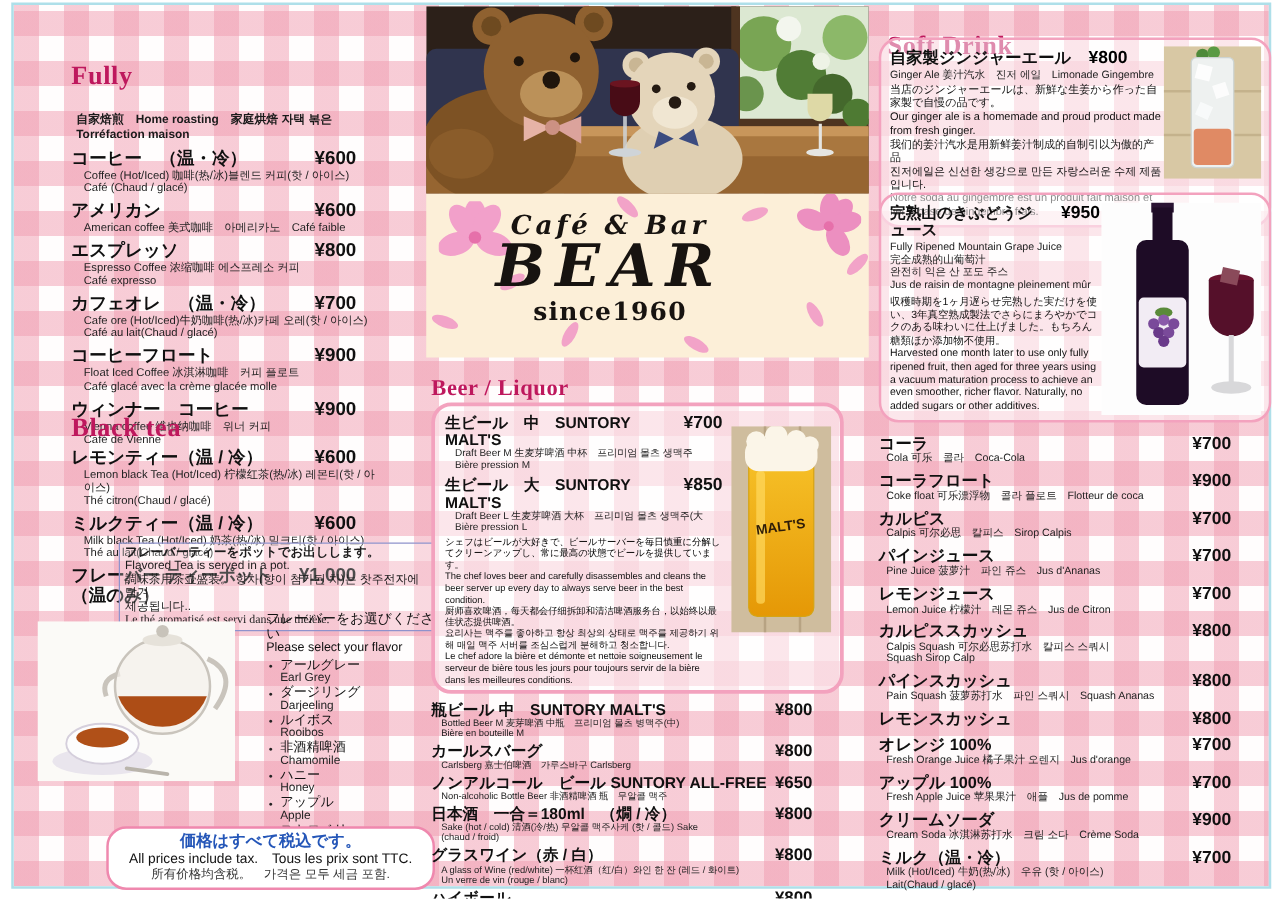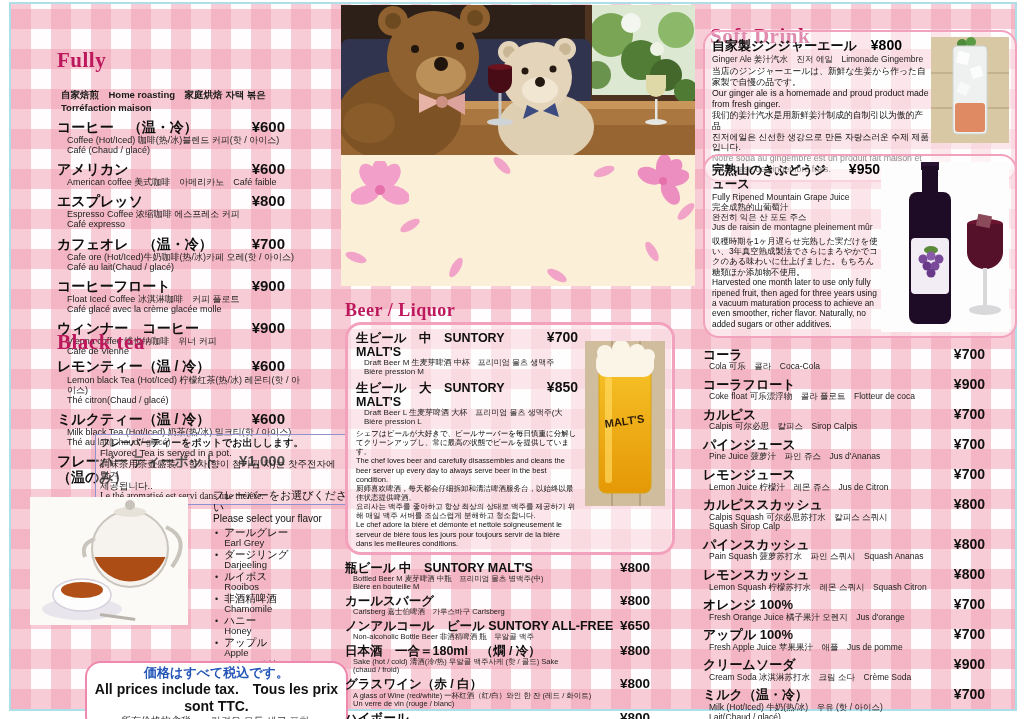--- a/index.html
+++ b/index.html
@@ -40,21 +40,21 @@
   .note-l1{font-weight:700;font-size:10px;}
   .note-fr{font-family:"Liberation Serif","DejaVu Serif",serif;}
   #flavors .fl-h1{font-size:11px;color:#111;line-height:1.1;}
   #flavors .fl-h2{font-size:10px;color:#111;line-height:1.1;margin-bottom:3px;}
   .fl-row{display:flex;margin-bottom:1px;}
   .fl-row::before{content:"•";font-size:9px;margin:1px 6px 0 2px;color:#222;}
   .fl-jp{font-size:10.5px;line-height:1.05;color:#111;}
   .fl-en{font-size:9.5px;line-height:1.05;color:#222;}
   #taxbox{border:2px solid #ef88ae;border-radius:16px;background:#fff;text-align:center;padding:3px 2px 4px;box-sizing:border-box;}
   .tax-jp{font-size:13px;font-weight:bold;color:#2456b8;line-height:1.15;}
-  .tax-2{font-size:14px;color:#111;line-height:1.2;font-weight:bold;}
+  .tax-2{font-size:11px;color:#111;line-height:1.2;}
   .tax-3{font-size:10px;color:#333;line-height:1.15;}
   
   #brand{background:#fcefd8;overflow:hidden;}
   .brand-text{position:absolute;left:0;right:60px;top:14px;text-align:center;color:#171310;}
   .brand-l1{font-family:"DejaVu Serif","Liberation Serif",serif;font-style:italic;font-weight:bold;font-size:21px;letter-spacing:3px;line-height:1;}
   .brand-name{font-family:"DejaVu Serif","Liberation Serif",serif;font-style:italic;font-weight:bold;font-size:47px;letter-spacing:8px;line-height:1.02;}
   .brand-since{font-family:"DejaVu Serif","Liberation Serif",serif;font-weight:bold;font-size:20px;letter-spacing:1px;line-height:1.1;}
   .petal{position:absolute;width:22px;height:9px;border-radius:50%;background:#f2a3c8;}
   
   #beerbox{position:relative;padding:4px 8px;width:330px;min-height:190px;}
@@ -342,20 +342,25 @@
       <circle cx="26" cy="26" r="4" fill="#e670aa"></circle>
     </svg>
     <div class="petal" style="left:58px;top:66px;transform:rotate(-30deg);"></div>
     <div class="petal" style="left:4px;top:98px;transform:rotate(20deg);"></div>
     <div class="petal" style="left:104px;top:108px;transform:rotate(-60deg);"></div>
     <div class="petal" style="left:150px;top:6px;transform:rotate(45deg);"></div>
     <div class="petal" style="left:205px;top:116px;transform:rotate(30deg);"></div>
     <div class="petal" style="left:252px;top:12px;transform:rotate(-20deg);"></div>
     <div class="petal" style="left:300px;top:92px;transform:rotate(60deg);"></div>
     <div class="petal" style="left:334px;top:52px;transform:rotate(-45deg);"></div>
+    <div class="brand-text">
+      <div class="brand-l1">Café &amp; Bar</div>
+      <div class="brand-name">BEAR</div>
+      <div class="brand-since">since1960</div>
+    </div>
   </div>
 
   <section class="abs M" id="beersec" style="left:345px;top:286px;width:330px;">
     <h2 class="sec-title" style="font-size:18px;margin-bottom:2px;">Beer / Liquor</h2>
     <div class="pinkbox" id="beerbox">
       <div class="bb-text">
         <div class="bf">
           <div class="mi-head">
             <span class="mi-name">生ビール　中　SUNTORY MALT'S</span>
             <span class="mi-price">¥700</span>
@@ -585,21 +590,20 @@
           </div>
           <div class="mi-sub">Pain Squash 菠萝苏打水　파인 스쿼시　Squash Ananas</div>
 
         </div>
 
         <div class="mi">
           <div class="mi-head">
             <span class="mi-name">レモンスカッシュ</span>
             <span class="mi-price">¥800</span>
           </div>
-          <div class="mi-sub">Lemon Squash 柠檬苏打水　레몬 스쿼시　Squash Citron</div>
 
         </div>
 
         <div class="mi">
           <div class="mi-head">
             <span class="mi-name">オレンジ 100%</span>
             <span class="mi-price">¥700</span>
           </div>
           <div class="mi-sub">Fresh Orange Juice 橘子果汁 오렌지　Jus d'orange</div>
 

